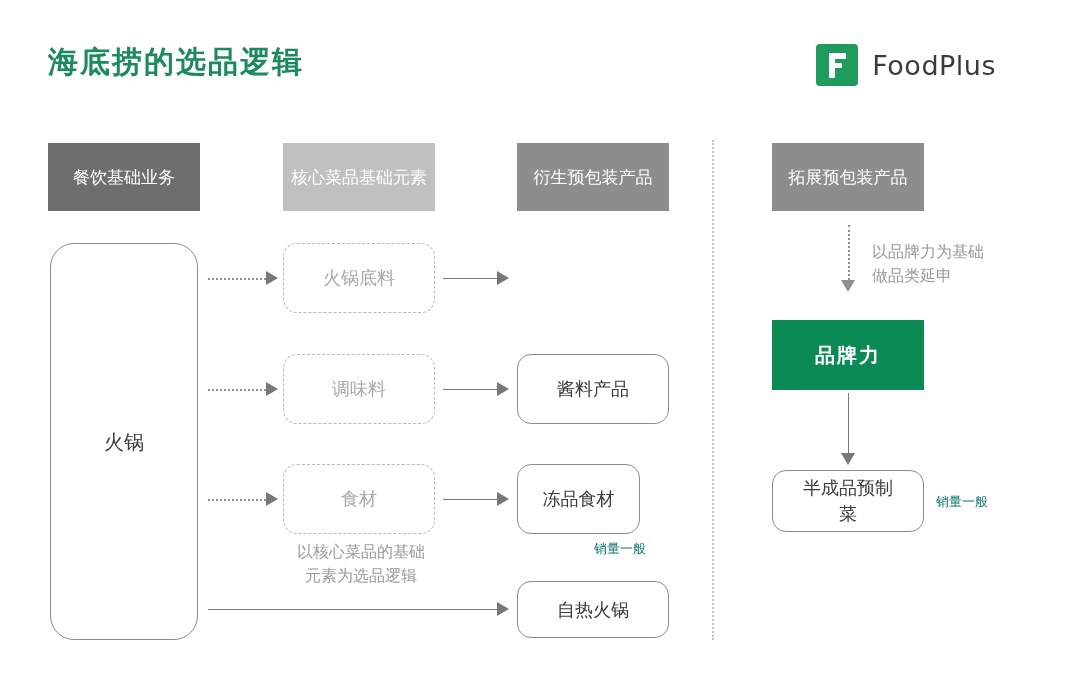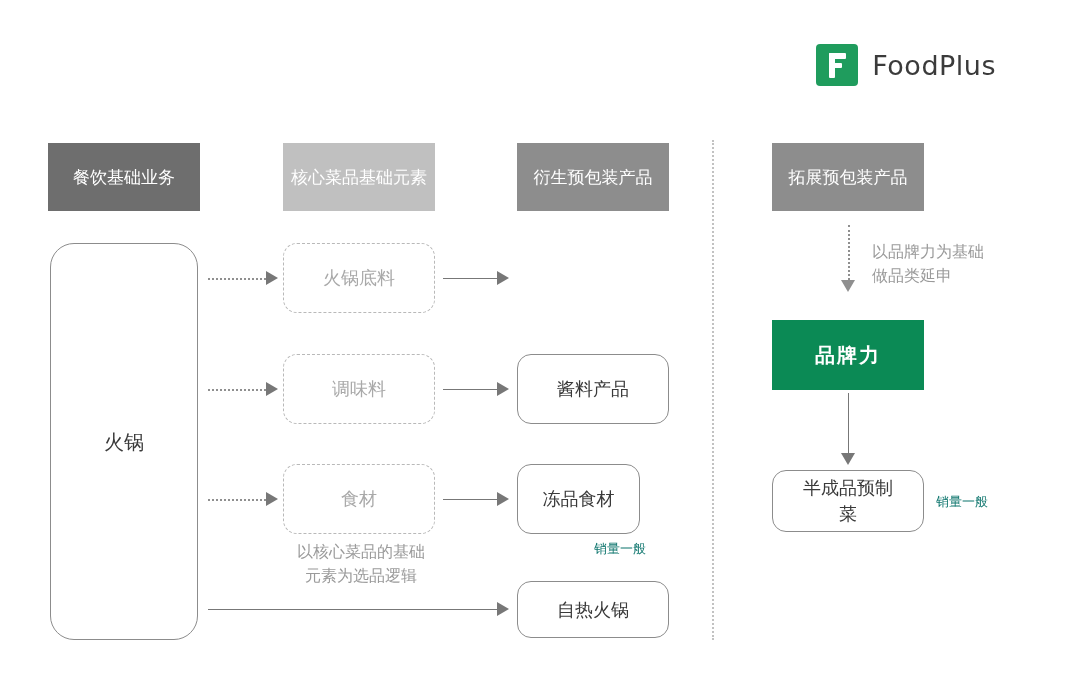--- a/index.html
+++ b/index.html
@@ -190,20 +190,21 @@
     position: absolute;
     width: 0;
     border-left: 2px dotted #c2c2c2;
   }
 </style>
 </head>
 <body>
 
 <div id="page">
 
+  <div class="title">海底捞的选品逻辑</div>
 
   <div class="brand">
     <div class="brand-mark">
       <span class="f-stem"></span>
       <span class="f-top"></span>
       <span class="f-mid"></span>
     </div>
     <div class="brand-name">FoodPlus</div>
   </div>
 

